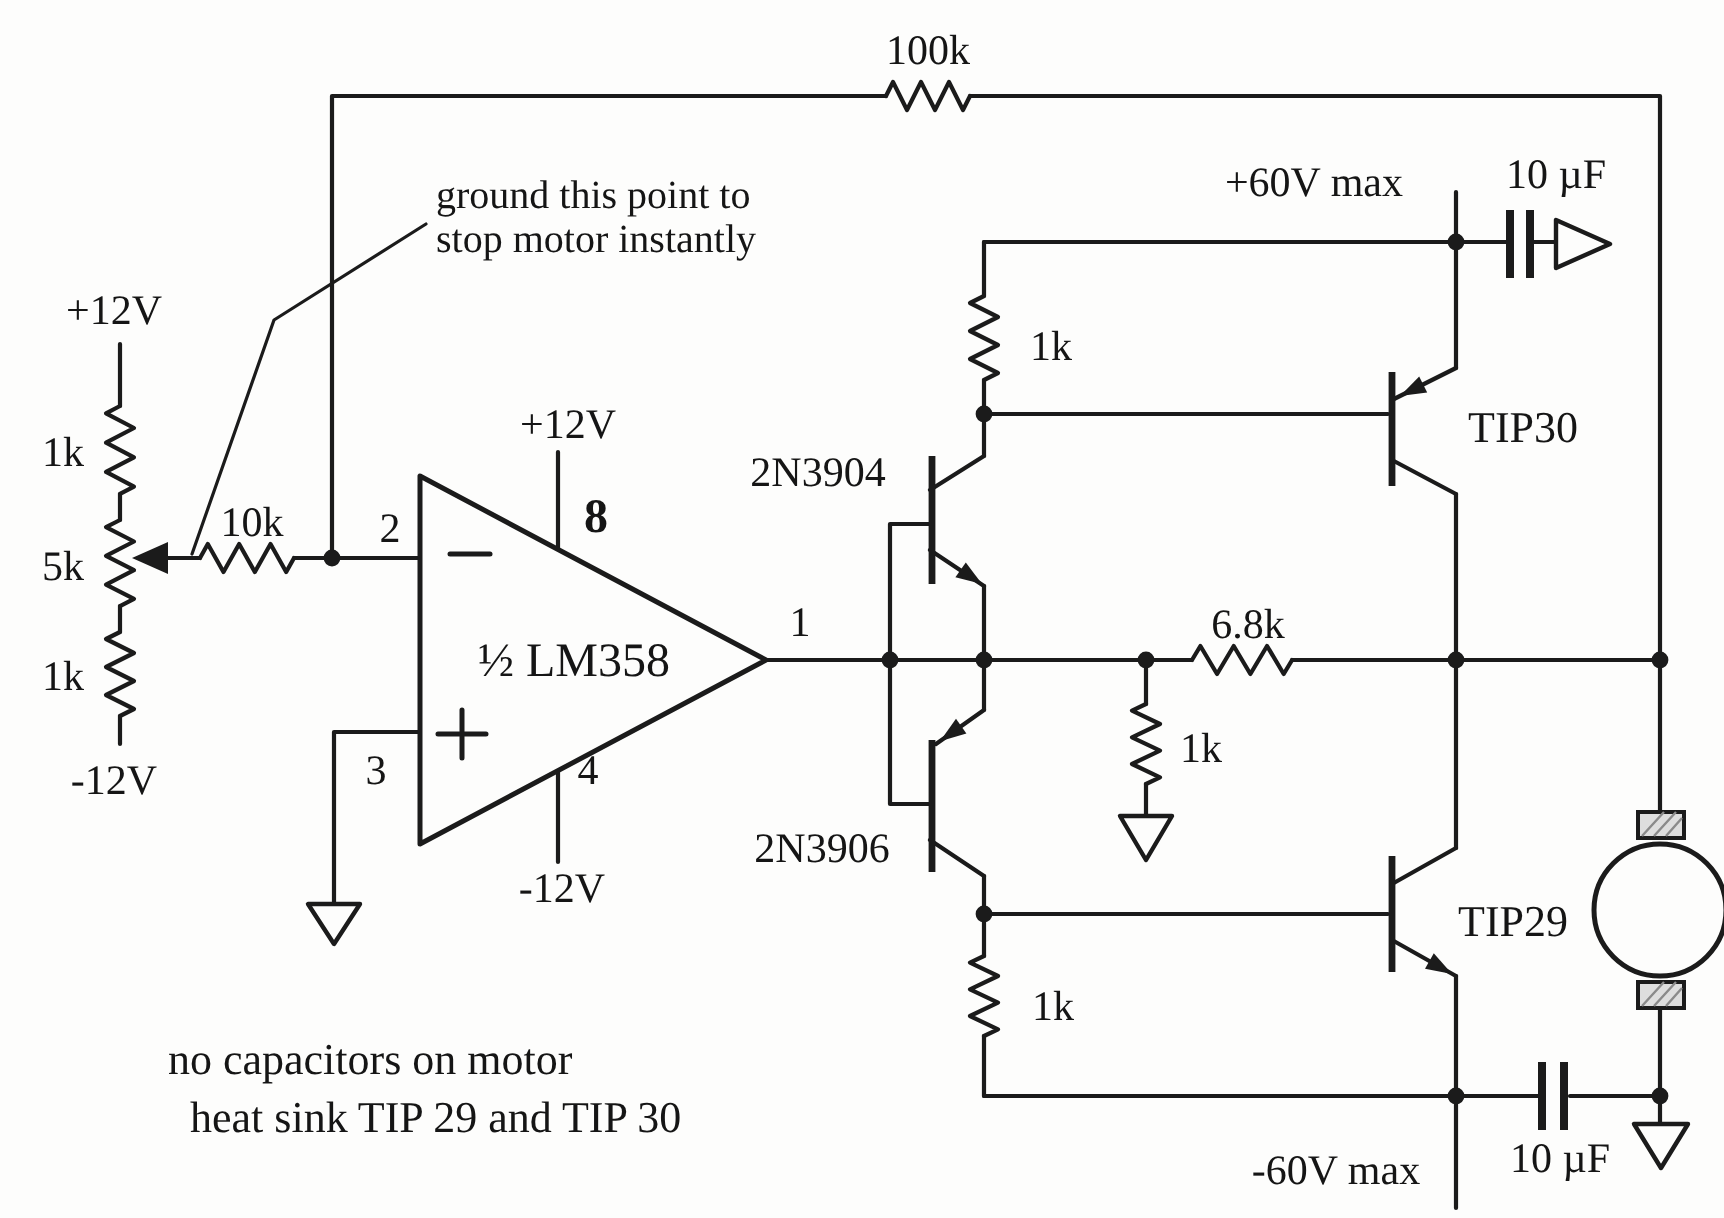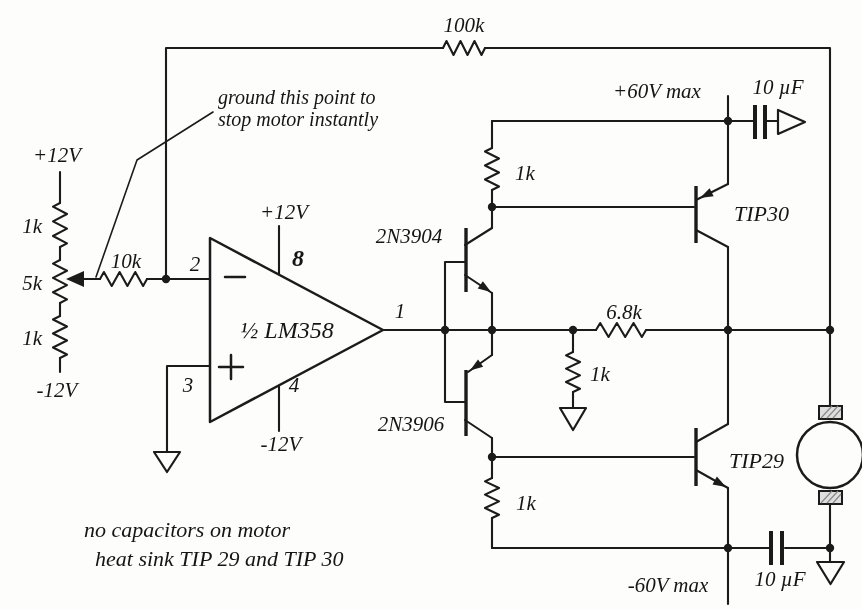--- a/index.html
+++ b/index.html
@@ -1,16 +1,16 @@
 <!DOCTYPE html>
 <html><head>
 <meta charset="utf-8">
 <style>
   html,body{margin:0;padding:0;background:#fdfdfc;}
-  .page{width:862px;height:609px;background:#fdfdfc;position:relative;overflow:hidden;font-style:italic;}
+  .page{width:862px;height:609px;background:#fdfdfc;position:relative;overflow:hidden;}
   svg{display:block;}
   .wire{stroke:#1b1b1b;stroke-width:2.1;fill:none;stroke-linecap:round;stroke-linejoin:round;}
   .bar{stroke:#1b1b1b;stroke-width:3.4;fill:none;stroke-linecap:butt;}
   .plate{stroke:#1b1b1b;stroke-width:4;fill:none;stroke-linecap:butt;}
   .sym{fill:#fdfdfc;stroke:#1b1b1b;stroke-width:2.2;stroke-linejoin:round;}
   .solid{fill:#1b1b1b;stroke:none;}
   .hatchrect{fill:#dedede;stroke:#1b1b1b;stroke-width:2;}
   .hatchline{stroke:#8a8a8a;stroke-width:1.2;fill:none;}
   .lbl{font-family:"Liberation Serif","DejaVu Serif",serif;fill:#151515;}
   .t20{font-size:20px;}

